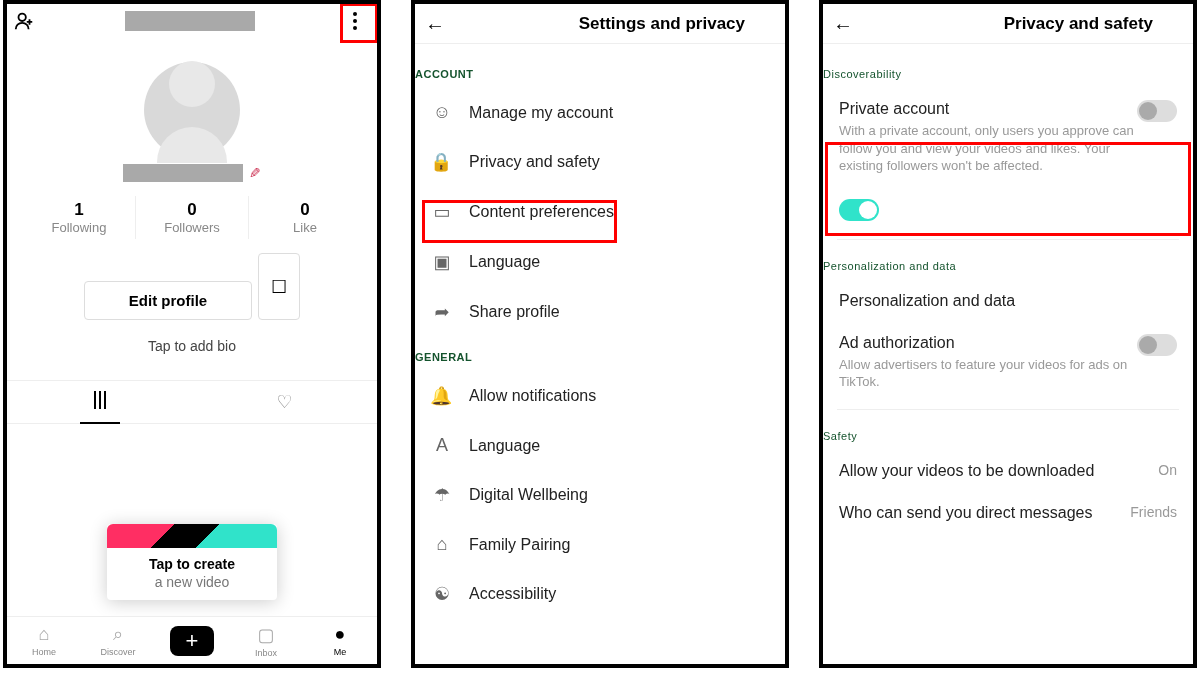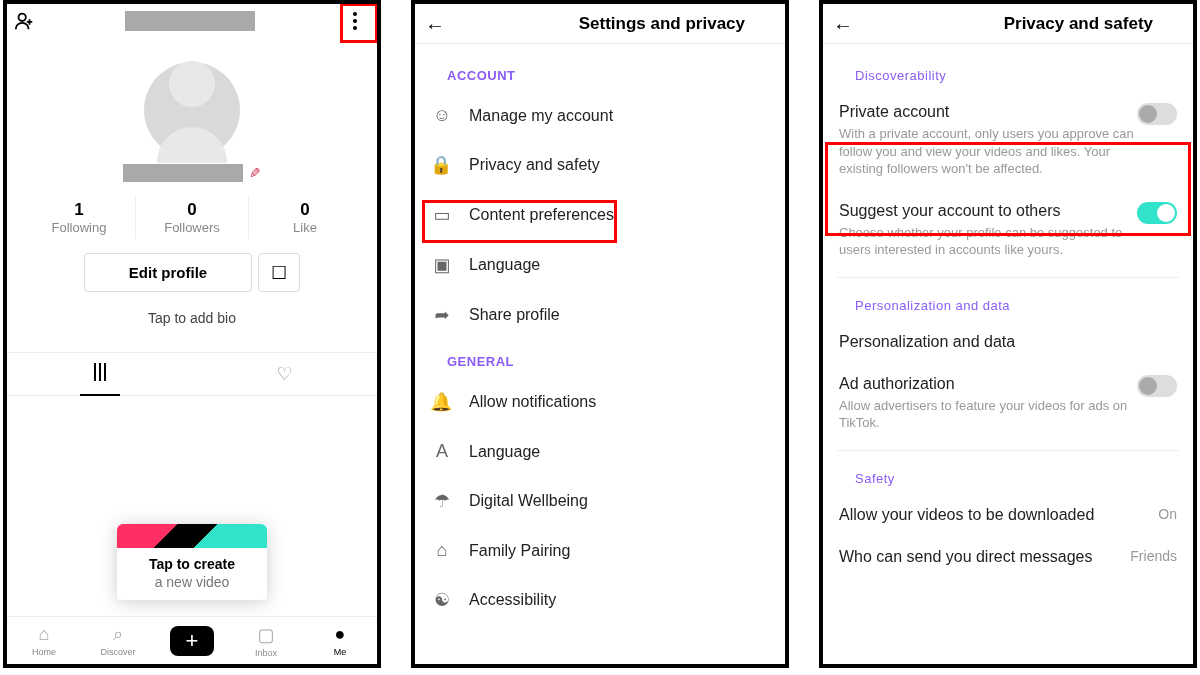--- a/index.html
+++ b/index.html
@@ -25,51 +25,51 @@
     .avatar-body { width: 70px; height: 36px; background: #e8e8e8; border-radius: 60px 60px 0 0; position: relative; top: 12px; }
     .avatar-stack { display: flex; flex-direction: column; align-items: center; }
     .username-row { display: flex; justify-content: center; align-items: center; margin-top: 6px; gap: 6px; }
     .edit-icon { color: #c9274a; font-size: 14px; transform: scaleX(-1); }
     .stats-row { display: flex; justify-content: space-around; margin-top: 14px; padding: 0 16px; }
     .stat { flex: 1; text-align: center; border-right: 1px solid #eee; padding: 4px 0; }
     .stat:last-child { border-right: none; }
     .stat-num { font-size: 17px; font-weight: 700; }
     .stat-label { font-size: 13px; color: #888; }
     .edit-row { display: flex; justify-content: center; gap: 6px; margin-top: 14px; padding: 0 40px; }
-    .edit-profile-btn { border: 1px solid #ddd; border-radius: 4px; padding: 10px 44px; font-weight: 700; font-size: 15px; }
+    .edit-profile-btn { border: 1px solid #ddd; border-radius: 4px; padding: 10px 44px; font-weight: 700; font-size: 15px; margin-top: 28px; }
     .bookmark-btn { border: 1px solid #ddd; border-radius: 4px; width: 42px; display: flex; justify-content: center; align-items: center; font-size: 18px; }
     .bio-row { text-align: center; font-size: 14px; color: #444; margin-top: 18px; }
     .tab-row { display: flex; margin-top: 26px; border-top: 1px solid #eee; border-bottom: 1px solid #eee; }
     .tab { flex: 1; display: flex; justify-content: center; padding: 10px 0; }
     .tab.active { position: relative; }
     .tab.active::after { content: ''; position: absolute; bottom: -1px; width: 40px; height: 2px; background: #000; }
     .grid-icon { display: flex; gap: 3px; }
     .grid-bar { width: 2px; height: 18px; background: #000; }
     .heart-out { font-size: 18px; color: #888; }
-    .popup { position: absolute; bottom: 64px; left: 50%; transform: translateX(-50%); background: #fff; border-radius: 4px; box-shadow: 0 2px 18px rgba(0,0,0,0.2); padding: 10px 20px 10px 20px; text-align: center; width: 150px; }
+    .popup { position: absolute; bottom: 64px; left: 50%; transform: translateX(-50%); background: #fff; border-radius: 4px; box-shadow: 0 2px 18px rgba(0,0,0,0.2); padding: 10px 20px 10px 20px; text-align: center; width: 170px; }
     .popup-art { height: 24px; background: linear-gradient(135deg, #ff2e63 0%, #ff2e63 35%, #000 35%, #000 58%, #30e3ca 58%); border-radius: 6px 6px 0 0; margin: -10px -20px 8px -20px; }
     .popup-title { font-weight: 700; font-size: 14px; }
     .popup-sub { font-size: 14px; color: #777; margin-top: 2px; }
     .bottom-nav { height: 48px; border-top: 1px solid #eee; display: flex; justify-content: space-around; align-items: center; position: absolute; bottom: 0; width: 100%; background: #fff; }
     .nav-item { flex: 1; display: flex; flex-direction: column; align-items: center; font-size: 9px; color: #888; gap: 2px; }
     .nav-item.active { color: #000; }
     .nav-icon { font-size: 18px; color: #aaa; }
     .nav-item.active .nav-icon { color: #000; }
     .add-btn { width: 44px; height: 30px; background: #000; border-radius: 8px; display: flex; justify-content: center; align-items: center; color: #fff; font-size: 22px; font-weight: 300; position: relative; }
     .add-btn::before { content: ''; position: absolute; left: -4px; top: 0; width: 8px; height: 30px; background: #ff2e63; border-radius: 6px 0 0 6px; z-index: -1; }
     .add-btn::after { content: ''; position: absolute; right: -4px; top: 0; width: 8px; height: 30px; background: #30e3ca; border-radius: 0 6px 6px 0; z-index: -1; }
 
     .red-box { border: 3px solid #ff0000; position: absolute; pointer-events: none; }
     .red-1 { top: -1px; right: -1px; width: 38px; height: 40px; }
     .red-2 { top: 156px; left: 7px; width: 195px; height: 43px; }
     .red-3 { top: 98px; left: 2px; right: 2px; height: 94px; }
 
     
     .body-scroll { flex: 1; overflow-y: auto; padding: 10px 0; }
-    .section-label { color: #8b5cf6; font-size: 13px; font-weight: 700; padding: 14px 16px 8px 32px; letter-spacing: 0.5px; }
+    .section-label { color: #14532d; font-size: 11px; font-weight: 700; padding: 14px 16px 8px 0; letter-spacing: 0.5px; }
     .settings-item { display: flex; align-items: center; padding: 14px 16px; gap: 16px; }
     .settings-item .icon-slot { width: 22px; display: flex; justify-content: center; color: #666; font-size: 18px; }
     .settings-item .item-label { font-size: 16px; color: #222; }
 
     
     .priv-item { padding: 12px 16px; display: flex; align-items: flex-start; justify-content: space-between; gap: 3px; }
     .priv-left { flex: 1; }
     .priv-title { font-size: 16px; color: #222; }
     .priv-desc { font-size: 13px; color: #999; margin-top: 4px; line-height: 1.35; }
     .toggle { width: 40px; height: 22px; border-radius: 12px; background: #ddd; position: relative; flex-shrink: 0; }
@@ -249,24 +249,20 @@
       <div class="priv-left">
         <div class="priv-title">Private account</div>
         <div class="priv-desc">With a private account, only users you approve can follow you and view your videos and likes. Your existing followers won't be affected.</div>
       </div>
       <div class="toggle">
           <div class="knob"></div>
         </div>
     </div>
 
     <div class="priv-item">
-      <div class="priv-left">
-        <div class="priv-title">Suggest your account to others</div>
-        <div class="priv-desc">Choose whether your profile can be suggested to users interested in accounts like yours.</div>
-      </div>
       <div class="toggle on">
           <div class="knob"></div>
         </div>
     </div>
 
     <div class="thin-rule"></div>
     <div class="section-label" style="font-weight:400;">Personalization and data</div>
 
     <div class="priv-item">
       <div class="priv-left">

